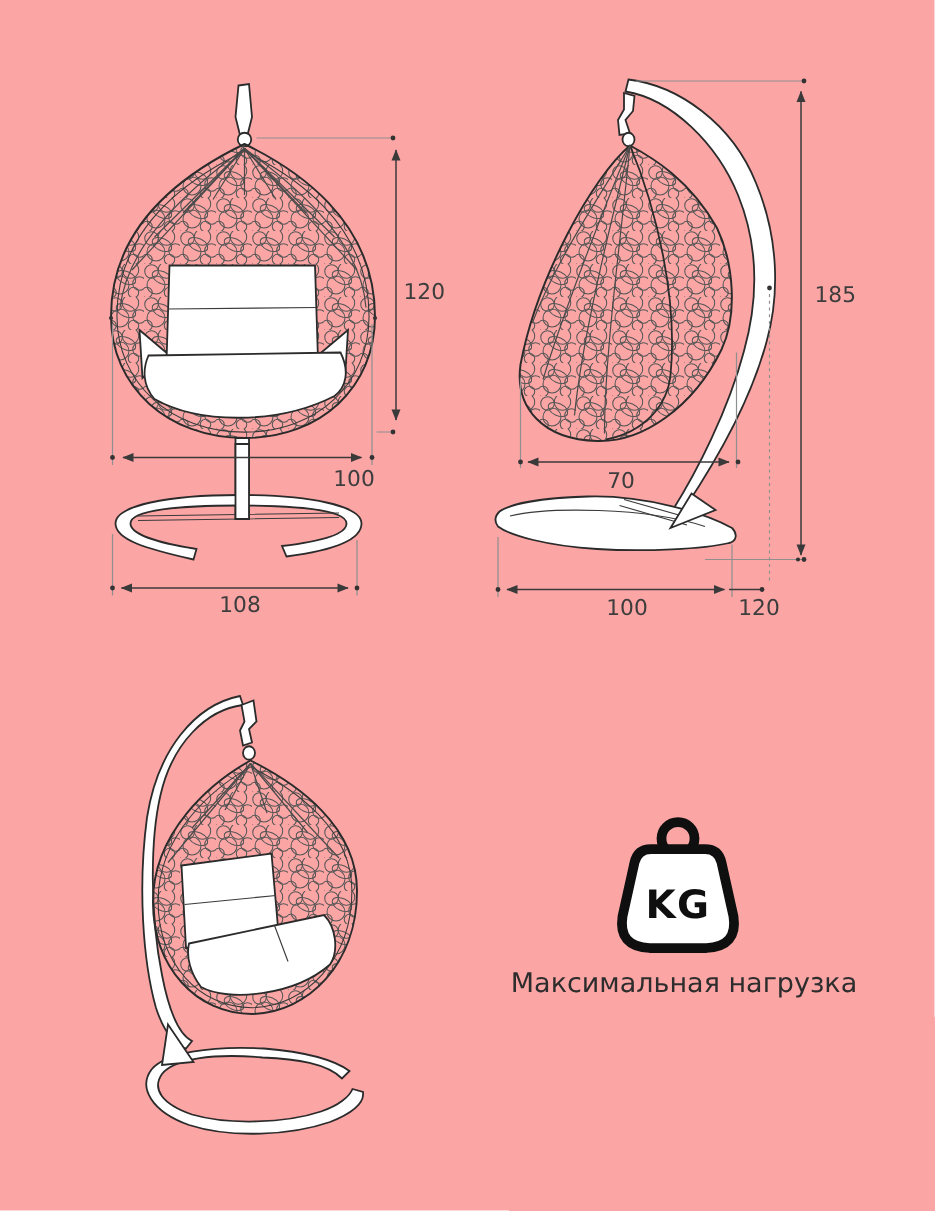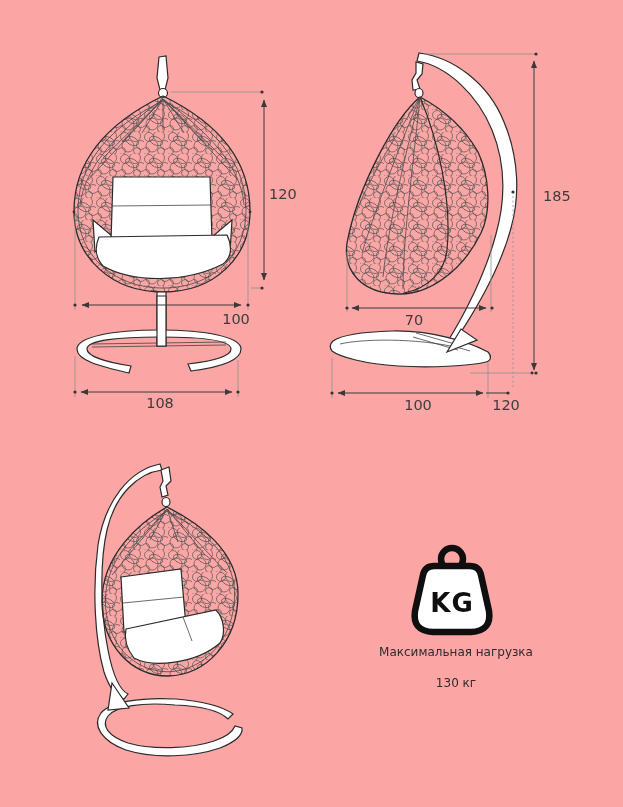--- a/index.html
+++ b/index.html
@@ -12,21 +12,21 @@
   .rib{fill:none;stroke:#4a4a4a;stroke-width:0.8;}
   .dim{fill:none;stroke:#3a3a3a;stroke-width:1;}
   .ext{fill:none;stroke:#8f8f8f;stroke-width:0.8;}
   .dsh{stroke-dasharray:2 2.5;}
   .dot{fill:#333333;stroke:none;}
   .dimtext{font-size:14.5px;fill:#3d3d3d;}
   .kg{stroke:#0f0f0f;stroke-width:6.5;fill:none;}
   .kgbody{stroke:#0f0f0f;stroke-width:6.5;fill:#ffffff;stroke-linejoin:round;}
   .kgtext{font-size:26px;font-weight:700;fill:#0f0f0f;letter-spacing:1px;}
   .cap{position:absolute;left:336px;width:240px;text-align:center;
-       font-size:12px;color:#2d2d2d;}
+       font-size:18px;color:#2d2d2d;}
   .cap-title{top:645px;}
   .cap-value{top:676px;}
 </style>
 </head>
 <body>
 
 <div class="canvas">
 <svg width="623" height="807" viewBox="0 0 623 807">
   <defs>
     <pattern id="weave" width="24" height="22" patternUnits="userSpaceOnUse">
@@ -189,14 +189,13 @@
   <g>
     <g>
       <circle class="kg" cx="452" cy="559" r="11"></circle>
       <path class="kgbody" d="M434,566 L470,566 Q479,566 481,575 L489,611 Q492,631 471,632 L433,632 Q412,631 415,611 L423,575 Q425,566 434,566 Z"></path>
       <text class="kgtext" x="452" y="612" text-anchor="middle">KG</text>
     </g>
   </g>
 </svg>
 
 <div class="cap cap-title">Максимальная нагрузка</div>
-<div class="cap cap-value">130 кг</div>
 </div>
 
 </body></html>

